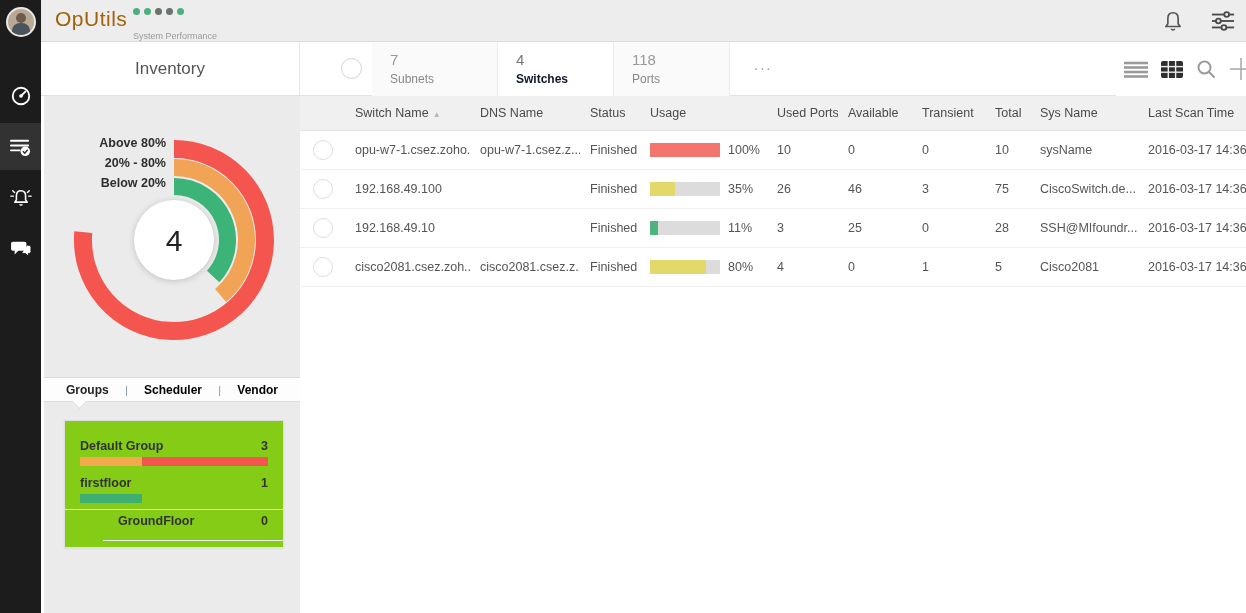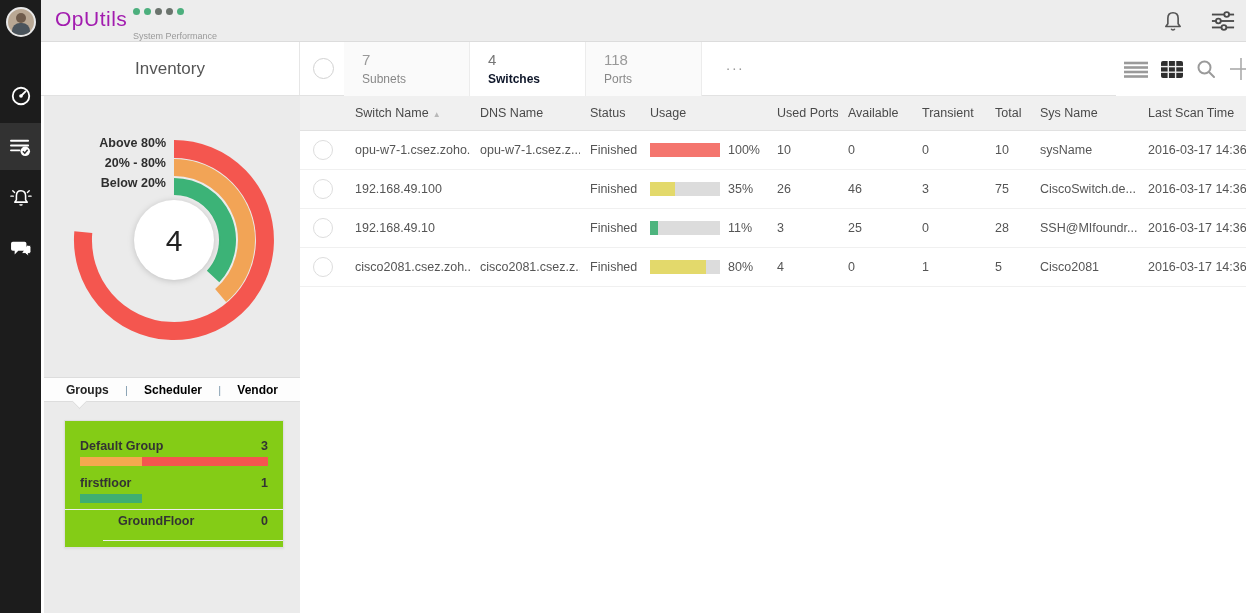--- a/index.html
+++ b/index.html
@@ -10,29 +10,29 @@
   .sidebar { position:absolute; left:0; top:0; width:41px; height:613px; background:#1c1c1c; z-index:5; }
   .side-item { width:41px; height:47px; display:flex; align-items:center; justify-content:center; cursor:pointer; }
   .side-item.active { background:#323232; }
   .avatar-wrap { width:41px; height:44px; display:flex; align-items:center; justify-content:center; }
   .avatar { width:30px; height:30px; border-radius:50%; background:#b9a894; border:2px solid #e8e8e8; overflow:hidden; position:relative; }
   .avatar .head { position:absolute; left:8px; top:4px; width:10px; height:10px; border-radius:50%; background:#6e5b4b; }
   .avatar .body { position:absolute; left:4px; top:14px; width:18px; height:12px; border-radius:8px 8px 0 0; background:#4a545c; }
 
   
   .topbar { position:absolute; left:41px; top:0; width:1205px; height:42px; background:#ededed; border-bottom:1px solid #dcdcdc; }
-  .logo { position:absolute; left:14px; top:7px; font-size:21px; color:#a21caf; letter-spacing:.5px; }
+  .logo { position:absolute; left:14px; top:7px; font-size:21px; color:#a16207; letter-spacing:.5px; }
   .logo-meta { position:absolute; left:92px; top:8px; }
   .dots { display:flex; gap:4px; }
   .dot { width:7px; height:7px; border-radius:50%; display:inline-block; }
   .sys-perf { font-size:9px; color:#9a9a9a; margin-top:16px; }
   .topbar-icons { position:absolute; right:10px; top:0; height:42px; display:flex; align-items:center; gap:26px; }
 
   
-  .toolbar { position:absolute; left:41px; top:42px; width:1075px; height:54px; background:#fff; border-bottom:1px solid #e2e2e2; display:flex; }
+  .toolbar { position:absolute; left:41px; top:42px; width:1075px; height:54px; background:#fff; border-bottom:1px solid #e2e2e2; display:flex;gap:28px; }
   .inv-title { width:259px; min-width:259px; border-right:1px solid #e6e6e6; display:flex; align-items:center; justify-content:center; font-size:17px; color:#555; }
   .tab-strip { display:flex; align-items:center; }
   .sel-circle { width:21px; height:21px; border-radius:50%; border:1px solid #d2d2d2; background:#fff; margin:0 10px 0 13px; cursor:pointer; }
   .inv-tab { height:54px; padding:9px 0 0 18px; border-right:1px solid #ececec; background:#fafafa; cursor:pointer; }
   .inv-tab .count { font-size:15px; color:#999; }
   .inv-tab .lbl { font-size:12px; color:#888; margin-top:4px; }
   .inv-tab.active { background:#fff; }
   .inv-tab.active .count { color:#777; }
   .inv-tab.active .lbl { color:#0f172a; font-weight:bold; }
   .tab-w1{width:126px;} .tab-w2{width:124px;} .tab-w3{width:116px;} .tab-w4{width:116px;}

